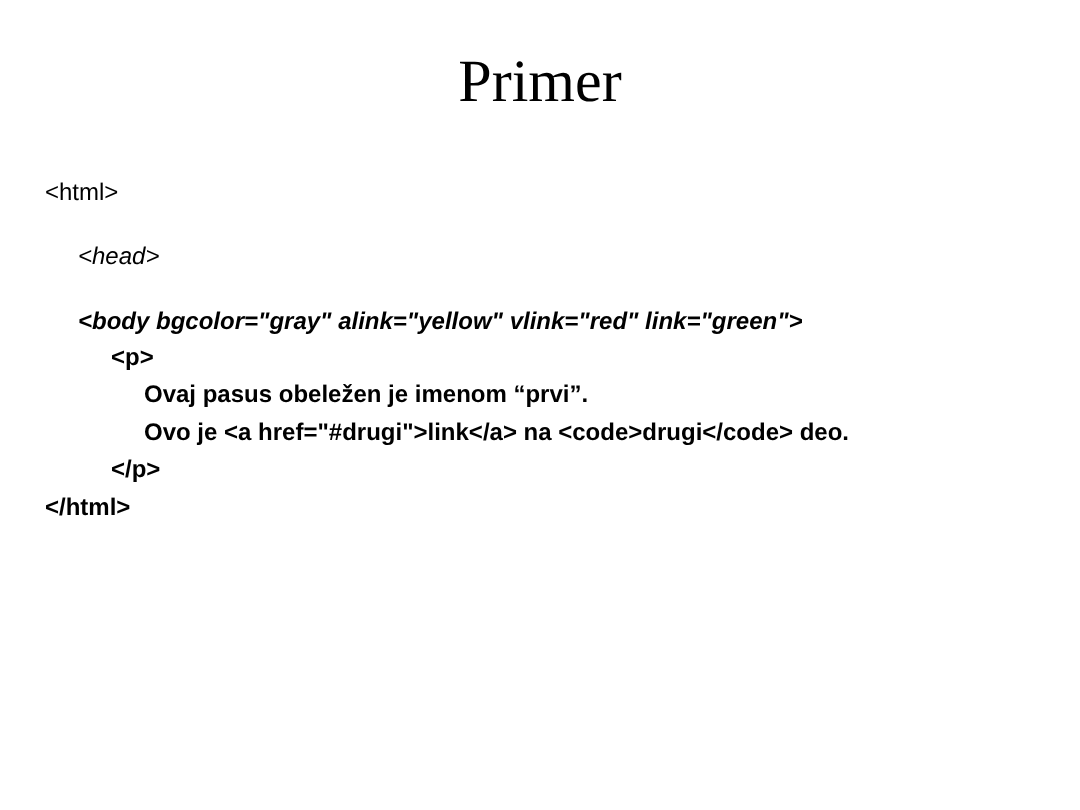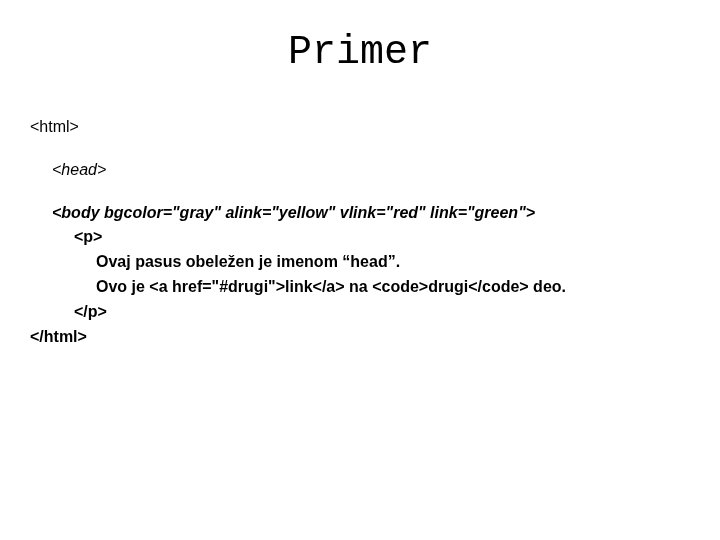--- a/index.html
+++ b/index.html
@@ -19,21 +19,21 @@
       width: 100%;
       height: 100%;
       padding: 20px 30px;
     }
     .title {
       font-size: 40px;
       font-weight: normal;
       text-align: center;
       margin-top: 10px;
       margin-bottom: 40px;
-      font-family: Liberation Mono, monospace;
+      font-family: Liberation Serif, serif;
     }
     .code-block {
       font-family: Arial, sans-serif;
       font-size: 16px;
       line-height: 1.55;
     }
     .line {
       white-space: pre;
     }
     .indent1 {
@@ -59,18 +59,18 @@
 <div class="slide">
   <h1 class="title">Primer</h1>
 
   <div class="code-block">
     <div class="line">&lt;html&gt;</div>
     <div class="spacer"></div>
     <div class="line indent1">&lt;head&gt;</div>
     <div class="spacer"></div>
     <div class="line indent1 bold">&lt;body bgcolor="gray" alink="yellow" vlink="red" link="green"&gt;</div>
     <div class="line indent2 bold">&lt;p&gt;</div>
-    <div class="line indent3 bold">Ovaj pasus obeležen je imenom “head”.</div>
+    <div class="line indent3 bold">Ovaj pasus obeležen je imenom “prvi”.</div>
     <div class="line indent3 bold">Ovo je &lt;a href="#drugi"&gt;link&lt;/a&gt; na &lt;code&gt;drugi&lt;/code&gt; deo.</div>
     <div class="line indent2 bold">&lt;/p&gt;</div>
     <div class="line bold">&lt;/html&gt;</div>
   </div>
 </div>
 
 </body></html>

